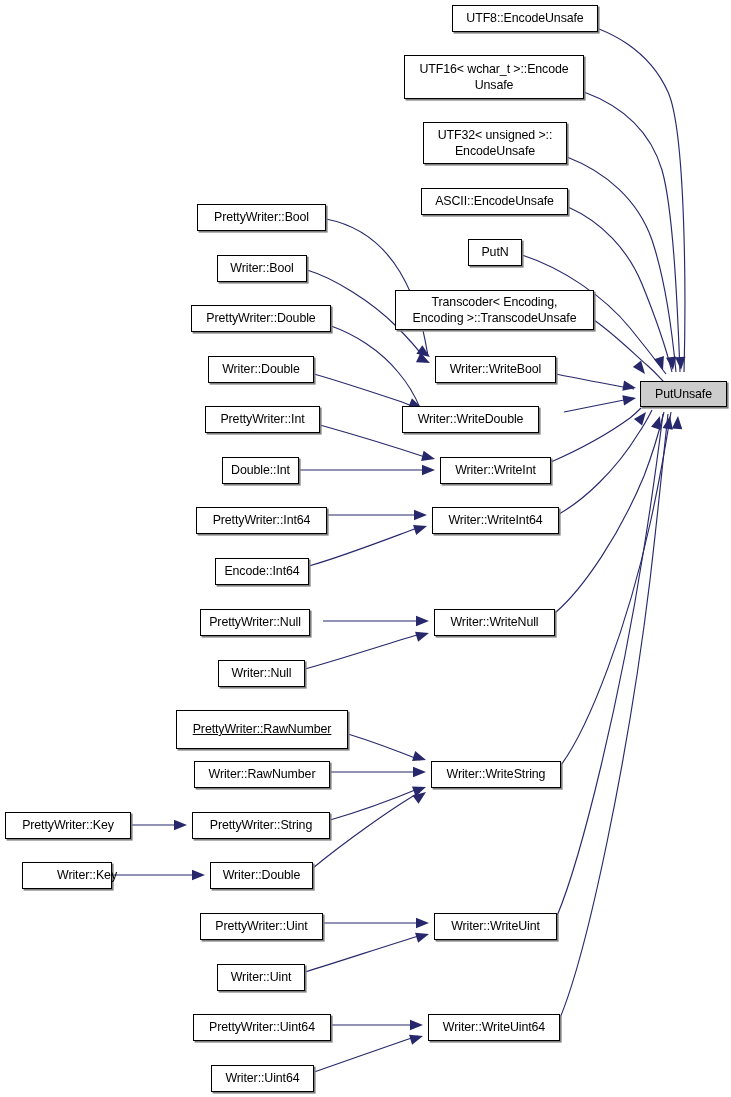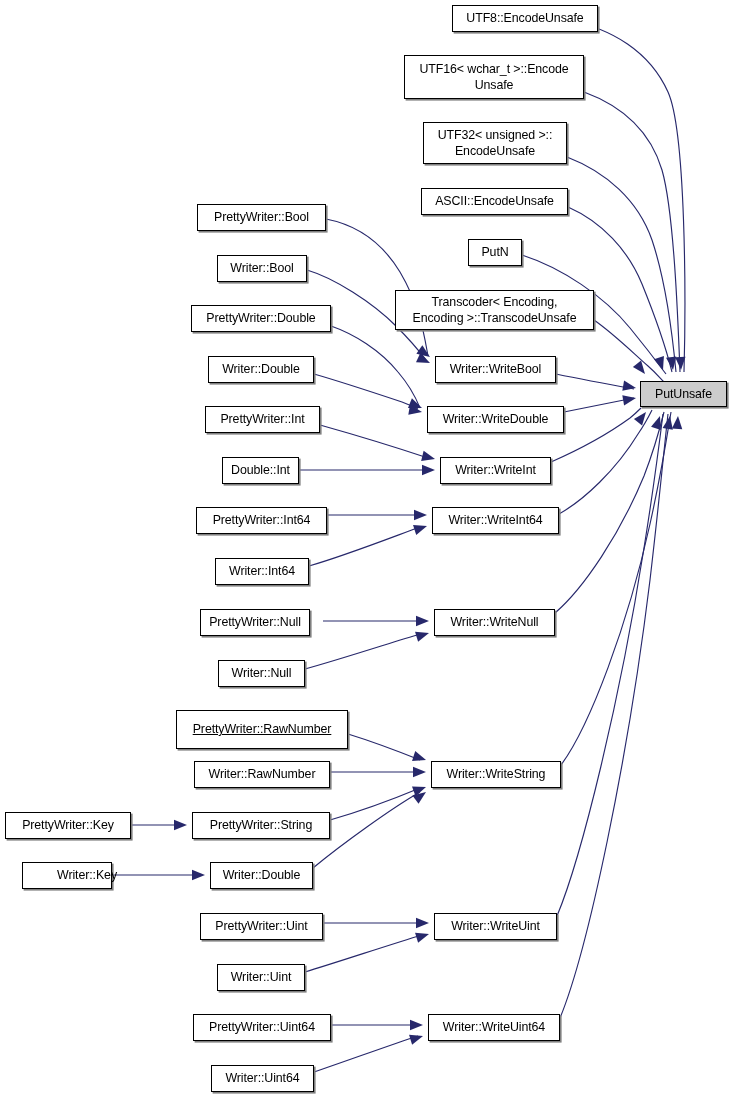--- a/index.html
+++ b/index.html
@@ -133,35 +133,35 @@
       <div class="node-box" style="left: 468px; top: 239px; width: 54px; height: 27px;"><span>PutN</span></div>
       <div class="node-box" style="left: 395px; top: 290px; width: 199px; height: 40px;"><span>Transcoder&lt; Encoding,
  Encoding &gt;::TranscodeUnsafe</span></div>
       <div class="node-box" style="left: 197px; top: 204px; width: 129px; height: 27px;"><span>PrettyWriter::Bool</span></div>
       <div class="node-box" style="left: 217px; top: 255px; width: 90px; height: 27px;"><span>Writer::Bool</span></div>
       <div class="node-box" style="left: 191px; top: 305px; width: 140px; height: 27px;"><span>PrettyWriter::Double</span></div>
       <div class="node-box" style="left: 208px; top: 356px; width: 106px; height: 27px;"><span>Writer::Double</span></div>
       <div class="node-box" style="left: 205px; top: 406px; width: 115px; height: 27px; text-align: right;"><span>PrettyWriter::Int</span></div>
       <div class="node-box" style="left: 222px; top: 457px; width: 77px; height: 27px;"><span>Double::Int</span></div>
       <div class="node-box" style="left: 196px; top: 507px; width: 131px; height: 27px;"><span>PrettyWriter::Int64</span></div>
-      <div class="node-box" style="left: 215px; top: 558px; width: 94px; height: 27px;"><span>Writer::Int64</span></div>
+      <div class="node-box" style="left: 215px; top: 558px; width: 94px; height: 27px;"><span>Encode::Int64</span></div>
       <div class="node-box" style="left: 200px; top: 609px; width: 110px; height: 27px;"><span>PrettyWriter::Null</span></div>
       <div class="node-box" style="left: 218px; top: 660px; width: 87px; height: 27px;"><span>Writer::Null</span></div>
       <div class="node-box" style="left: 176px; top: 710px; width: 172px; height: 39px; text-decoration: underline;"><span>PrettyWriter::RawNumber</span></div>
       <div class="node-box" style="left: 194px; top: 761px; width: 136px; height: 27px;"><span>Writer::RawNumber</span></div>
       <div class="node-box" style="left: 5px; top: 812px; width: 126px; height: 27px;"><span>PrettyWriter::Key</span></div>
       <div class="node-box" style="left: 192px; top: 812px; width: 138px; height: 27px;"><span>PrettyWriter::String</span></div>
       <div class="node-box" style="left: 22px; top: 862px; width: 90px; height: 27px; padding-left: 40px;"><span>Writer::Key</span></div>
       <div class="node-box" style="left: 210px; top: 862px; width: 103px; height: 27px;"><span>Writer::Double</span></div>
       <div class="node-box" style="left: 200px; top: 913px; width: 123px; height: 27px;"><span>PrettyWriter::Uint</span></div>
       <div class="node-box" style="left: 217px; top: 964px; width: 88px; height: 27px;"><span>Writer::Uint</span></div>
       <div class="node-box" style="left: 193px; top: 1014px; width: 138px; height: 27px;"><span>PrettyWriter::Uint64</span></div>
       <div class="node-box" style="left: 211px; top: 1065px; width: 103px; height: 27px;"><span>Writer::Uint64</span></div>
       <div class="node-box" style="left: 435px; top: 356px; width: 121px; height: 27px;"><span>Writer::WriteBool</span></div>
-      <div class="node-box" style="left: 427px; top: 406px; width: 137px; height: 27px;"><span>Writer::WriteDouble</span></div>
+      <div class="node-box" style="left: 402px; top: 406px; width: 137px; height: 27px;"><span>Writer::WriteDouble</span></div>
       <div class="node-box" style="left: 440px; top: 457px; width: 111px; height: 27px;"><span>Writer::WriteInt</span></div>
       <div class="node-box" style="left: 432px; top: 507px; width: 127px; height: 27px;"><span>Writer::WriteInt64</span></div>
       <div class="node-box" style="left: 434px; top: 609px; width: 121px; height: 27px;"><span>Writer::WriteNull</span></div>
       <div class="node-box" style="left: 431px; top: 761px; width: 130px; height: 27px;"><span>Writer::WriteString</span></div>
       <div class="node-box" style="left: 434px; top: 913px; width: 123px; height: 27px;"><span>Writer::WriteUint</span></div>
       <div class="node-box" style="left: 428px; top: 1014px; width: 132px; height: 27px;"><span>Writer::WriteUint64</span></div>
       <div class="node-box highlight" style="left: 640px; top: 381px; width: 87px; height: 26px;"><span>PutUnsafe</span></div>
     </div>
 
 </div>

